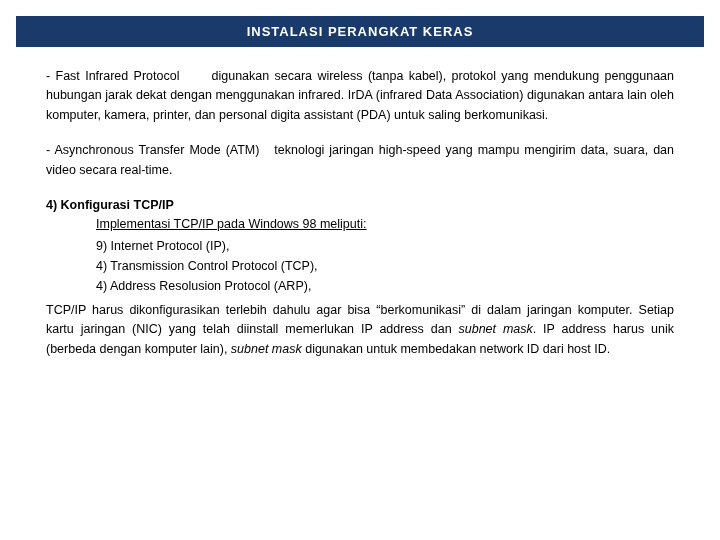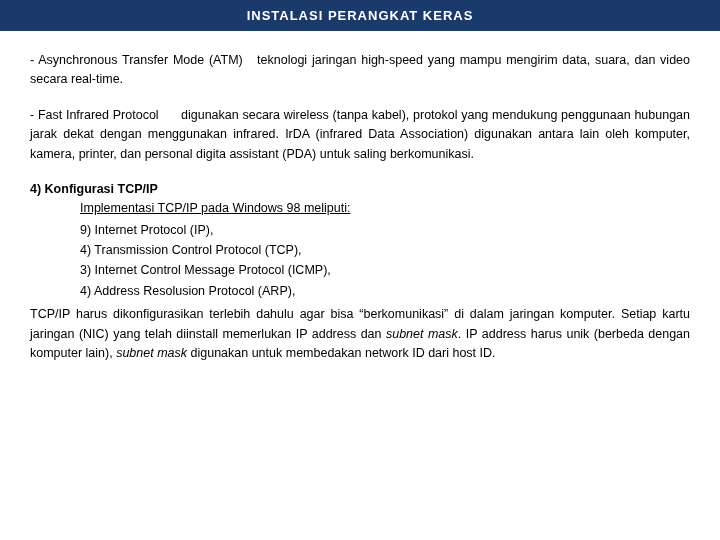--- a/index.html
+++ b/index.html
@@ -14,21 +14,21 @@
       background-color: #ffffff;
       font-family: Arial, sans-serif;
       font-size: 13px;
       overflow: hidden;
     }
 
     .page-container {
       width: 720px;
       height: 484px;
       background: #ffffff;
-      padding: 0;
+      padding: 16px;
     }
 
     .header {
       background-color: #1a3a6b;
       color: #ffffff;
       text-align: center;
       padding: 8px 20px;
       font-size: 13px;
       font-weight: bold;
       letter-spacing: 1px;
@@ -82,44 +82,41 @@
 <body>
 
 <div class="page-container">
   <div class="header">
     <span>INSTALASI PERANGKAT KERAS</span>
   </div>
 
   <div class="content">
 
     <div class="paragraph-block">
-      <p>- Asynchronous Transfer Mode (ATM) &nbsp; teknologi jaringan high-speed yang mampu mengirim data, suara, dan video secara real-time.</p>
+      <p>- Fast Infrared Protocol &nbsp;&nbsp;&nbsp;&nbsp; digunakan secara wireless (tanpa kabel), protokol yang mendukung penggunaan hubungan jarak dekat dengan menggunakan infrared. IrDA (infrared Data Association) digunakan antara lain oleh komputer, kamera, printer, dan personal digita assistant (PDA) untuk saling berkomunikasi.</p>
     </div>
 
     <div class="paragraph-block">
-      <p>- Fast Infrared Protocol &nbsp;&nbsp;&nbsp;&nbsp; digunakan secara wireless (tanpa kabel), protokol yang mendukung penggunaan hubungan jarak dekat dengan menggunakan infrared. IrDA (infrared Data Association) digunakan antara lain oleh komputer, kamera, printer, dan personal digita assistant (PDA) untuk saling berkomunikasi.</p>
+      <p>- Asynchronous Transfer Mode (ATM) &nbsp; teknologi jaringan high-speed yang mampu mengirim data, suara, dan video secara real-time.</p>
     </div>
 
     <div class="paragraph-block">
       <p class="section-title"><span>4) Konfigurasi TCP/IP</span></p>
 
       <div class="indent-block">
         <span>Implementasi TCP/IP pada Windows 98 meliputi:</span>
       </div>
 
       <div class="list-item">
         <span>9) Internet Protocol (IP),</span>
       </div>
       <div class="list-item">
         <span>4) Transmission Control Protocol (TCP),</span>
       </div>
       <div class="list-item">
-        <span>3) Internet Control Message Protocol (ICMP),</span>
-      </div>
-      <div class="list-item">
         <span>4) Address Resolusion Protocol (ARP),</span>
       </div>
 
       <p class="tcp-paragraph">
         TCP/IP harus dikonfigurasikan terlebih dahulu agar bisa “berkomunikasi” di dalam jaringan komputer. Setiap kartu jaringan (NIC) yang telah diinstall memerlukan IP address dan <span class="italic">subnet mask</span>. IP address harus unik (berbeda dengan komputer lain), <span class="italic">subnet mask</span> digunakan untuk membedakan network ID dari host ID.
       </p>
     </div>
 
   </div>
 </div>

